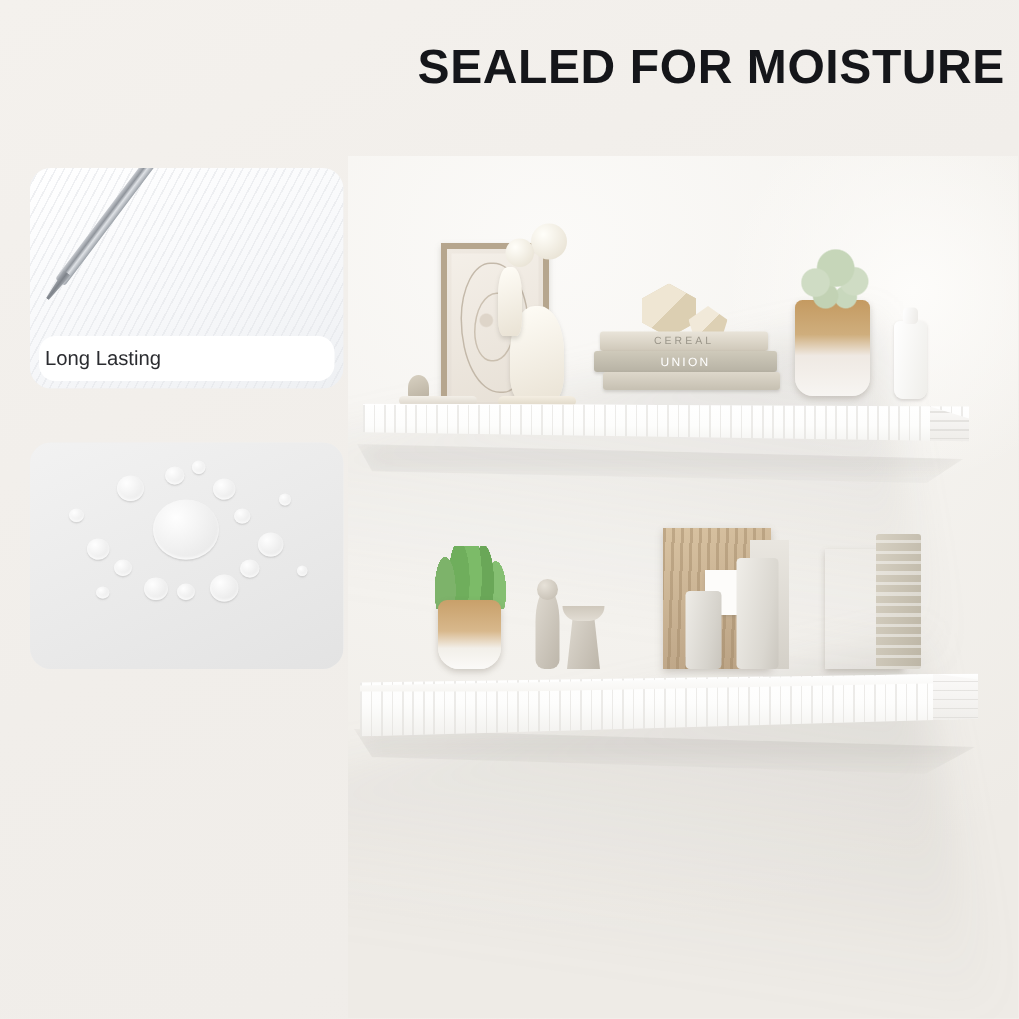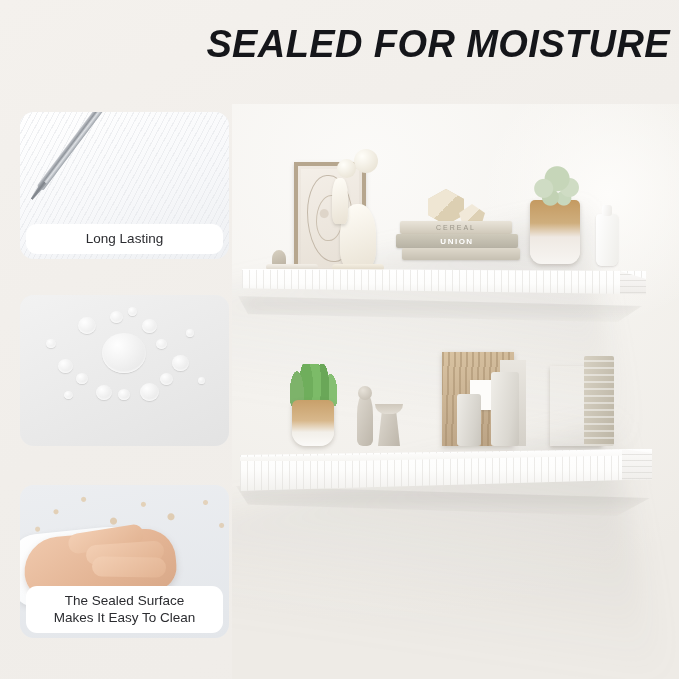--- a/index.html
+++ b/index.html
@@ -9,21 +9,21 @@
     font-family:"Liberation Sans", sans-serif;
     -webkit-font-smoothing:antialiased;
   }
   #stage{position:relative;width:679px;height:679px;overflow:hidden;
     background:linear-gradient(150deg,#f4f1ed 0%,#f1eeea 45%,#efece8 100%);}
 
   
   .headline{
     position:absolute;left:150px;top:22px;width:520px;
     text-align:right;color:#15161a;
-    font-size:38px;line-height:44px;font-weight:700;letter-spacing:0.4px;font-style:italic;
+    font-size:32px;line-height:44px;font-weight:700;letter-spacing:0.4px;
   }
   .headline .l2{display:block;}
 
   
   .scene{position:absolute;left:232px;top:104px;width:447px;height:575px;overflow:hidden;}
   .wall{position:absolute;inset:0;
      background:
        radial-gradient(120% 80% at 30% 10%, #fbfaf8 0%, #f4f2ee 55%, #eeebe6 100%);}
   .wall-shadow-a{position:absolute;left:-40px;top:150px;width:420px;height:240px;
      background:linear-gradient(200deg, rgba(150,148,143,.20), rgba(150,148,143,0) 62%);
@@ -97,21 +97,21 @@
   .bottle{border-radius:4px 4px 6px 6px;background:linear-gradient(100deg,#ffffff,#efeeea);
      box-shadow:0 1px 2px rgba(120,115,108,.22);}
 
   
   .card{position:absolute;left:20px;width:209px;border-radius:14px;overflow:hidden;
         background:#efefef;}
   .card .photo{position:absolute;inset:0;}
   .card .caption{
      position:absolute;left:6px;right:6px;bottom:5px;
      background:#ffffff;border-radius:11px;
-     padding:6px 4px 7px;text-align:center;color:#2b2c30;
+     padding:6px 4px 7px;text-align:left;color:#2b2c30;
      font-size:13.5px;line-height:17px;
   }
   .card .caption span{display:block;}
 
   #card-1{top:112px;height:147px;}
   #card-2{top:295px;height:151px;}
   #card-3{top:485px;height:153px;}
 
   
   .board-white{position:absolute;inset:0;
@@ -199,21 +199,21 @@
     <div class="obj" style="left:227px;top:100px;width:26px;height:26px;
                 background:linear-gradient(135deg,#f1e9d9 50%,#ddd0b4 50%);
                 clip-path:polygon(50% 0,100% 35%,80% 100%,20% 100%,0 35%);"></div>
 
     <div class="obj book" style="left:168px;top:117px;width:112px;height:13px;
                 background:linear-gradient(180deg,#e9e4d9,#cfc8b9);">
       <div class="book-label" style="top:3px;color:#9c9party;color:#9b968a;">CEREAL</div>
     </div>
     <div class="obj book" style="left:164px;top:130px;width:122px;height:14px;
                 background:linear-gradient(180deg,#cfcabb,#b7b2a4);">
-      <div class="book-label" style="top:3px;font-size:8px;font-weight:700;letter-spacing:1.5px;color:#ffffff;">UNION</div>
+      <div class="book-label" style="top:3px;font-size:8px;font-weight:400;letter-spacing:1.5px;color:#ffffff;">UNION</div>
     </div>
     <div class="obj book" style="left:170px;top:144px;width:118px;height:12px;
                 background:linear-gradient(180deg,#ded8cb,#c6c0b2);"></div>
 
     <div class="obj" style="left:298px;top:96px;width:50px;height:64px;
                 border-radius:5px 5px 12px 12px;
                 background:linear-gradient(180deg,#c49a61 0%,#cfae7d 36%,#efe9e3 58%,#f7f5f2 100%);
                 box-shadow:0 2px 4px rgba(120,110,95,.3);"></div>
     <div class="obj" style="left:296px;top:58px;width:56px;height:44px;
                 background:
@@ -316,28 +316,14 @@
       <div class="drop" style="left:76px;top:90px;width:16px;height:15px;"></div>
       <div class="drop" style="left:56px;top:78px;width:12px;height:11px;"></div>
       <div class="drop" style="left:38px;top:64px;width:15px;height:14px;"></div>
       <div class="drop" style="left:26px;top:44px;width:10px;height:9px;"></div>
       <div class="drop" style="left:44px;top:96px;width:9px;height:8px;"></div>
       <div class="drop" style="left:166px;top:34px;width:8px;height:8px;"></div>
       <div class="drop" style="left:178px;top:82px;width:7px;height:7px;"></div>
     </div>
   </div>
 
-  <div class="card" id="card-3">
-    <div class="photo dusty">
-      <div class="powder"></div>
-      <div class="cloth"></div>
-      <div class="hand"></div>
-      <div class="finger" style="left:48px;top:44px;width:76px;transform:rotate(-9deg);"></div>
-      <div class="finger" style="left:66px;top:58px;width:78px;transform:rotate(-4deg);"></div>
-      <div class="finger" style="left:72px;top:72px;width:74px;transform:rotate(1deg);"></div>
-    </div>
-    <div class="caption">
-      <span>The Sealed Surface</span>
-      <span>Makes It Easy To Clean</span>
-    </div>
-  </div>
 
 </div>
 
 </body></html>

